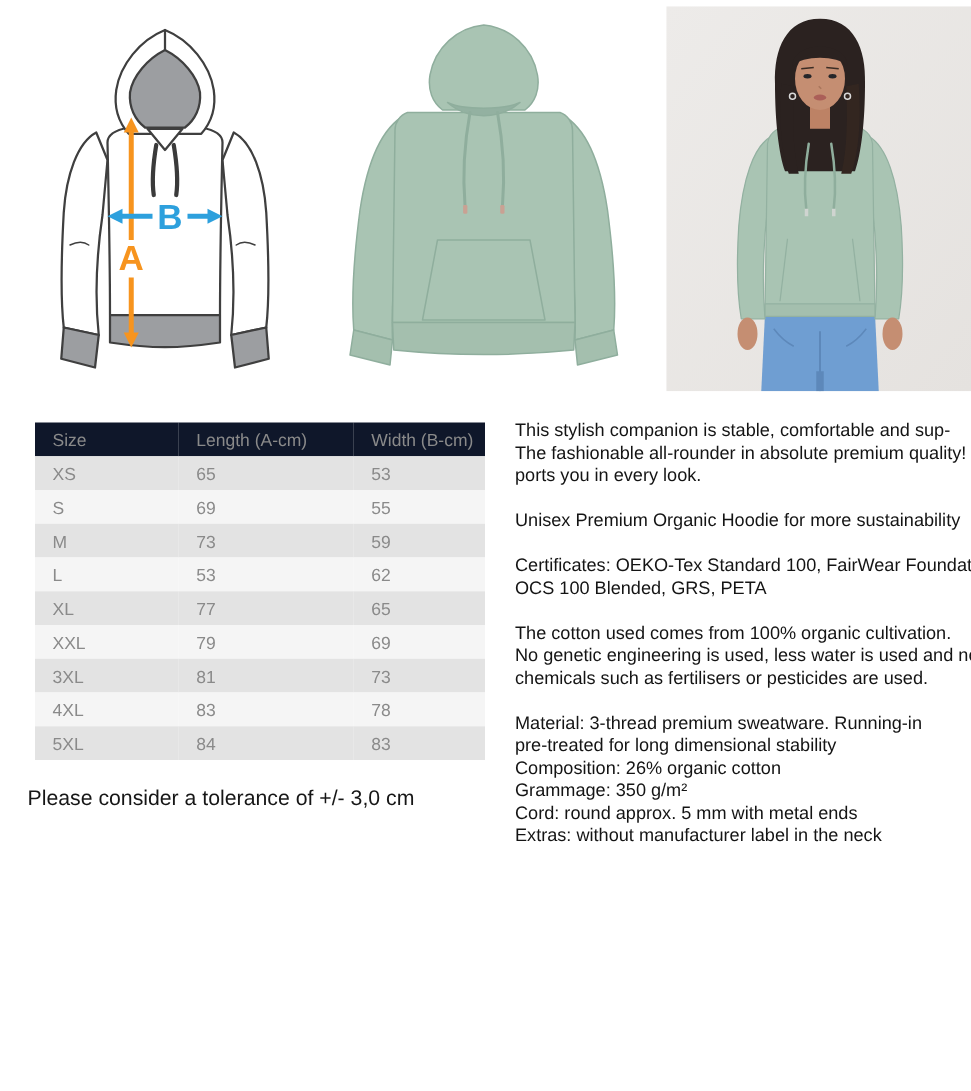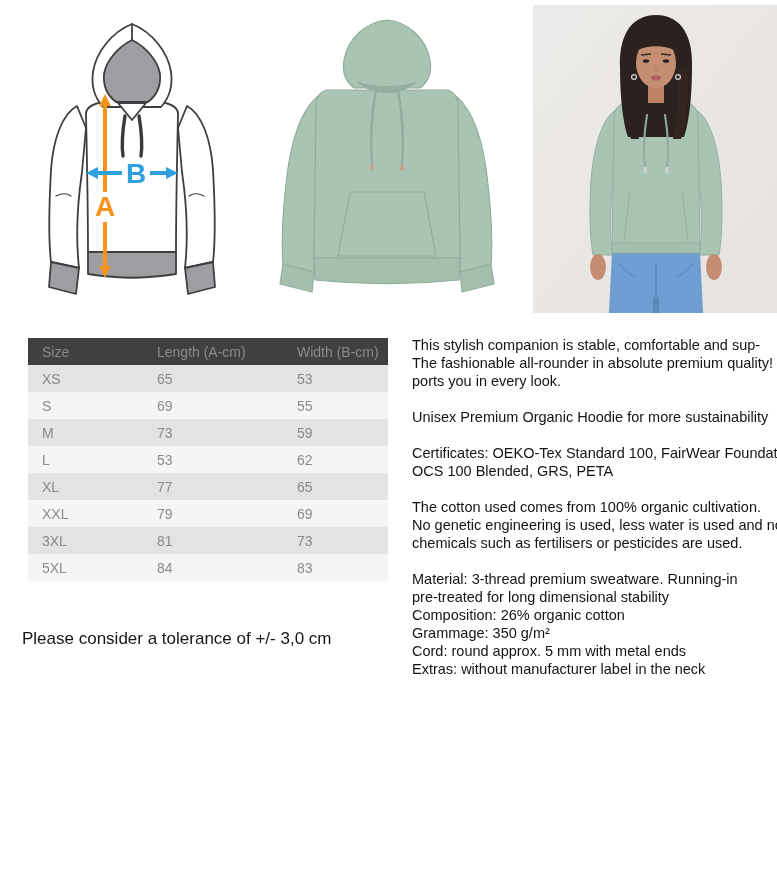--- a/index.html
+++ b/index.html
@@ -15,21 +15,21 @@
   #diagram-wrap svg, #flat-wrap svg, #model-wrap svg { display:block; width:100%; height:100%; }
 
   
   #size-table { left:28px; top:338px; width:360px; border-collapse:collapse;
     font-size:14px; color:#8a8a8a; table-layout:fixed; }
   #size-table th, #size-table td { height:27px; font-weight:normal; text-align:left;
     padding:0 0 0 14px; vertical-align:middle; }
   #size-table col.c1 { width:115px; }
   #size-table col.c2 { width:140px; }
   #size-table col.c3 { width:105px; }
-  #size-table thead tr { background:#404040; }
+  #size-table thead tr { background:#0f172a; }
   #size-table tbody tr:nth-child(odd)  { background:#e3e3e3; }
   #size-table tbody tr:nth-child(even) { background:#f5f5f5; }
 
   #tolerance-note { left:22px; top:629px; font-size:17px; color:#161616; }
 
   
   #description { left:412px; top:336px; width:362px; color:#141414;
     font-size:14.5px; line-height:18px; }
   #description .para { margin-bottom:18px; }
   #description .line { white-space:nowrap; }
@@ -217,20 +217,25 @@
       <td>XXL</td>
       <td>79</td>
       <td>69</td>
     </tr>
     <tr>
       <td>3XL</td>
       <td>81</td>
       <td>73</td>
     </tr>
     <tr>
+      <td>4XL</td>
+      <td>83</td>
+      <td>78</td>
+    </tr>
+    <tr>
       <td>5XL</td>
       <td>84</td>
       <td>83</td>
     </tr>
   </tbody>
 </table>
 
 <div class="abs" id="tolerance-note">Please consider a tolerance of +/- 3,0 cm</div>
 
 <div class="abs" id="description">

